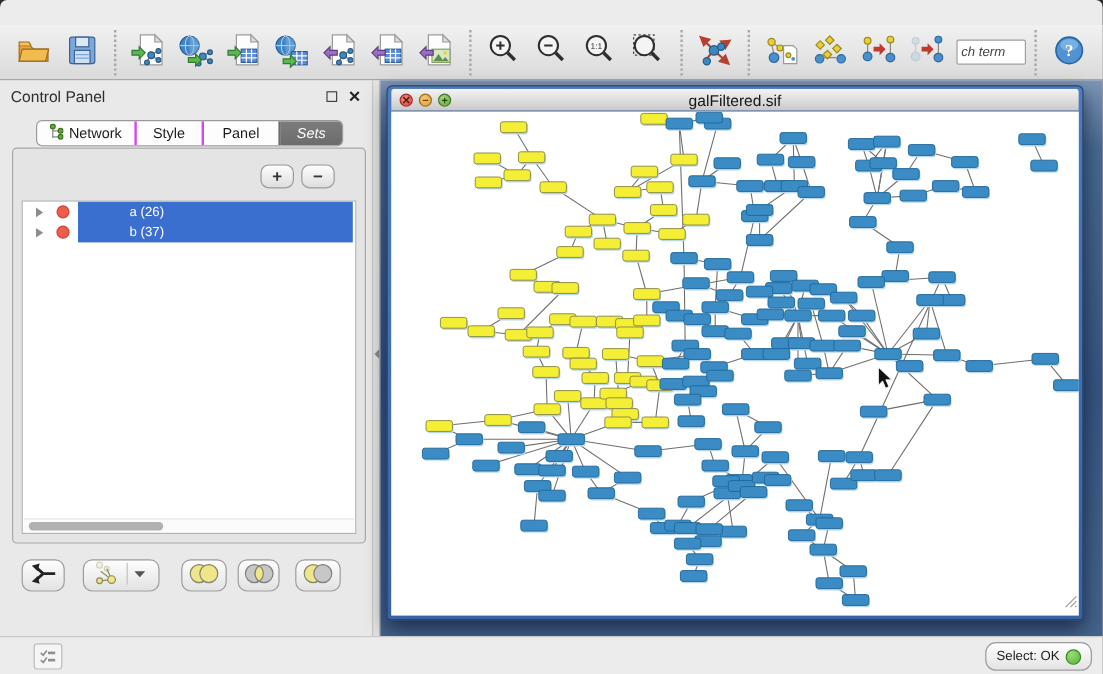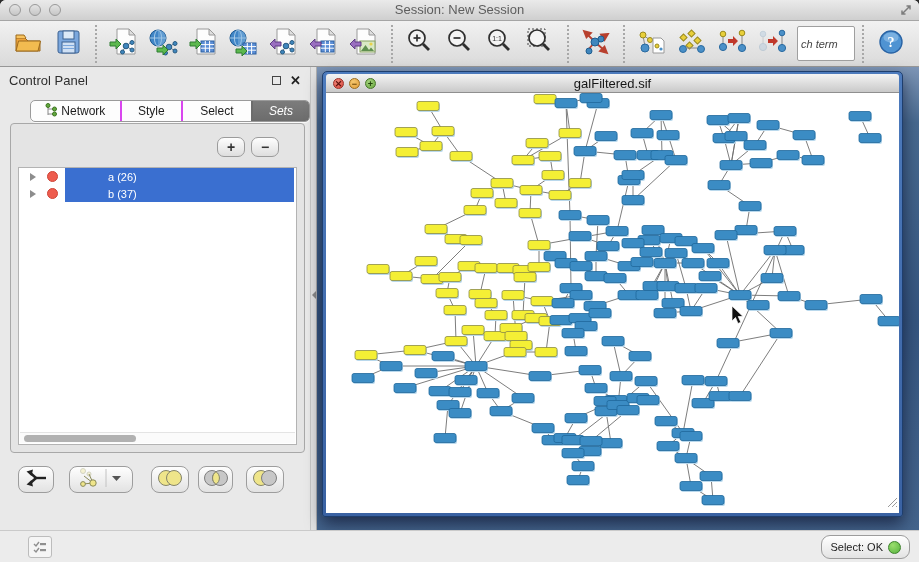--- a/index.html
+++ b/index.html
@@ -14,31 +14,31 @@
     border:1px solid #989898;}
   .win-title{text-align:center;line-height:20px;font-size:13px;color:#5e5e5e;}
   .expand-ic{position:absolute;right:6px;top:3px;}
   
   .toolbar{position:absolute;left:0;top:21px;right:0;height:46px;
     background:linear-gradient(#f1f1f1,#dadada);border-bottom:1px solid #979797;
     display:flex;align-items:center;padding:0 8px;}
   .tb-btn{width:36px;height:38px;border:none;background:transparent;padding:2px;margin:0 2px;
     display:flex;align-items:center;justify-content:center;}
   .tb-sep{width:2px;height:38px;border-left:2px dotted #a8a8a8;margin:0 7px;}
-  .tb-search{width:58px;height:35px;border:1px solid #9f9f9f;background:#fff;margin-left:auto;
+  .tb-search{width:58px;height:21px;border:1px solid #9f9f9f;background:#fff;margin-left:auto;
     font:italic 11px "Liberation Sans",sans-serif;color:#444;padding:1px 3px;border-radius:2px;}
   
   .main{position:absolute;left:0;top:67px;right:0;bottom:32px;display:flex;}
   
   .control-panel{width:310px;position:relative;background:#e9e9e9;}
   .cp-header{height:27px;display:flex;align-items:center;padding:0 9px;font-size:13px;color:#2e2e2e;justify-content:flex-end;}
   .cp-head-icons{margin-left:auto;display:flex;gap:9px;align-items:center;}
   .float-ic{width:9px;height:9px;border:1.5px solid #444;}
   .close-ic{font-size:13px;font-weight:bold;color:#222;line-height:10px;}
-  .tabs{position:absolute;left:30px;top:33px;width:280px;height:22px;display:flex;
+  .tabs{position:absolute;left:30px;top:33px;width:256px;height:22px;display:flex;
     border:1px solid #9a9a9a;border-radius:5px;background:#fdfdfd;overflow:hidden;
     box-shadow:0 1px 0 rgba(255,255,255,.8);font-size:12px;color:#1c1c1c;}
   .tab{display:flex;align-items:center;justify-content:center;gap:4px;border-left:2px solid #d946ef;}
   .tab:first-child{border-left:none;}
   .tab.sel{background:linear-gradient(#7c7c7c,#6c6c6c);color:#fff;border-left-color:#6c6c6c;font-style:italic;}
   .tab-network{flex:1.5;}.tab-style{flex:1;}.tab-select{flex:1.15;}.tab-sets{flex:.95;}
   .panel-box{position:absolute;left:10px;top:56px;width:295px;height:330px;
     border:1px solid #a8a8a8;border-radius:4px;background:#e4e4e4;}
   .pm-btn{position:absolute;top:13px;width:28px;height:20px;border:1px solid #9b9b9b;border-radius:7px;
     background:linear-gradient(#fefefe,#dedede);font:bold 14px "Liberation Sans",sans-serif;color:#333;
@@ -87,33 +87,20 @@
     background:linear-gradient(#ffffff,#e3e3e3);display:flex;align-items:center;gap:5px;padding:0 8px;
     font-size:11px;color:#1d1d1d;}
   .mem-dot{width:13px;height:13px;border-radius:50%;background:radial-gradient(circle at 35% 30%,#9ade6e,#57b33e);
     border:1px solid #3c822a;}
 </style>
 </head>
 <body>
 
 <div class="window">
 
-  <div class="titlebar">
-    <div class="lights">
-      <div class="light"></div>
-      <div class="light"></div>
-      <div class="light"></div>
-    </div>
-    <div class="win-title">Session: New Session</div>
-    <div class="expand-ic">
-      <svg width="14" height="14" viewBox="0 0 14 14">
-          <path d="M3 11 L11 3 M7.5 3 H11 V6.5 M6.5 11 H3 V7.5" stroke="#7d7d7d" stroke-width="1.5" fill="none"></path>
-        </svg>
-    </div>
-  </div>
 
   <div class="toolbar" id="toolbar">
       <button class="tb-btn">
         <span><svg width="30" height="30" viewBox="0 0 30 30">
             <path d="M3 11 h9 l3 3 h12 v10 H3 z" fill="#eca33c" stroke="#9c6a1e"></path>
             <path d="M3 11 v-3 h8 l2 3" fill="#f7c35f" stroke="#9c6a1e"></path>
             <path d="M5.5 14 h22 l-2.5 10 H3 z" fill="#f2bb50" stroke="#9c6a1e"></path>
           </svg></span>
       </button>
       <button class="tb-btn">
@@ -363,21 +350,21 @@
                 <circle cx="3" cy="2.5" r="2" fill="#62a83e" stroke="#3c7420"></circle>
                 <circle cx="9.5" cy="6" r="2" fill="#62a83e" stroke="#3c7420"></circle>
                 <circle cx="9.5" cy="11" r="2" fill="#62a83e" stroke="#3c7420"></circle>
               </svg></span>
             <span>Network</span>
           </div>
           <div class="tab tab-style">
             <span>Style</span>
           </div>
           <div class="tab tab-select">
-            <span>Select</span>
+            <span>Panel</span>
           </div>
           <div class="tab tab-sets sel">
             <span>Sets</span>
           </div>
         </div>
       <div class="panel-box">
         <button class="pm-btn" style="right:59px">+</button>
         <button class="pm-btn" style="right:25px">−</button>
         <div class="list-box" id="setsList">
           <div class="set-row">

